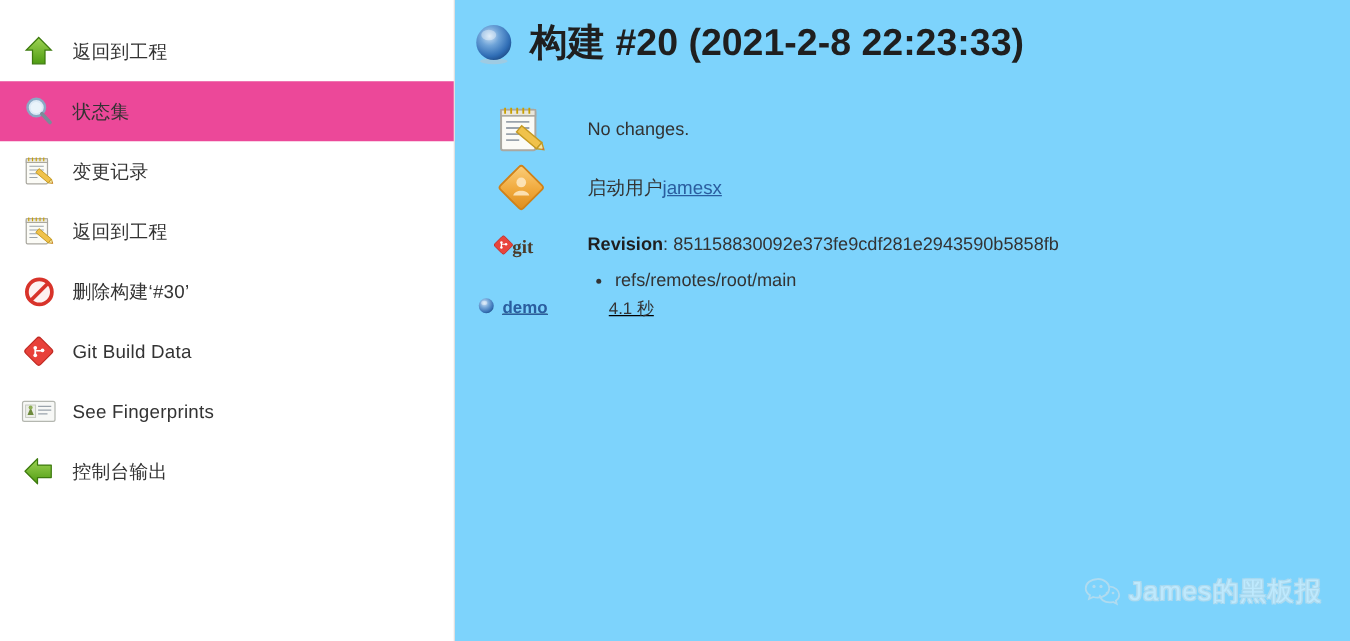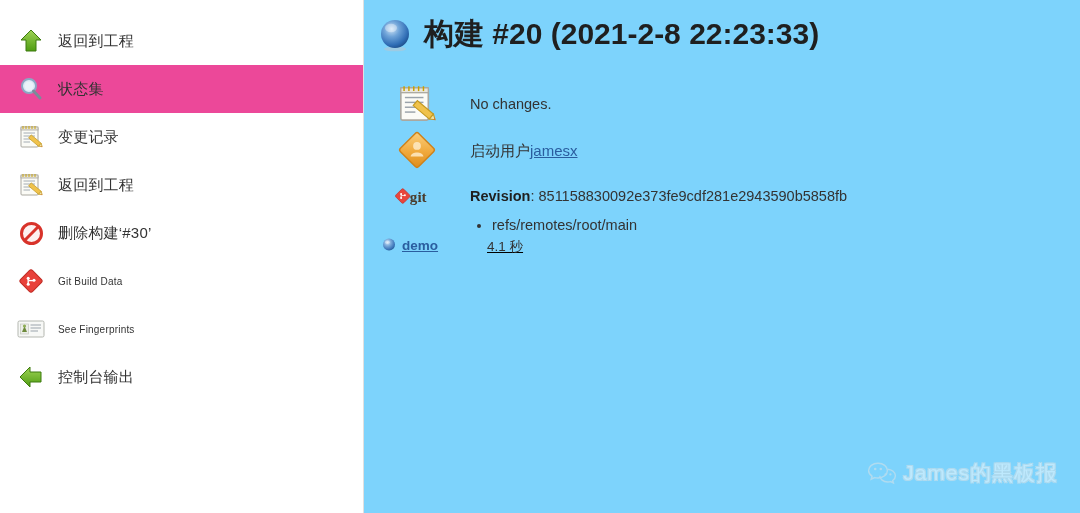--- a/index.html
+++ b/index.html
@@ -41,21 +41,21 @@
     width: 34px; height: 34px;
     flex: 0 0 34px;
     margin-right: 10px;
     position: relative;
     display: flex;
     align-items: center;
     justify-content: center;
   }
   .side-ico svg { display: block; }
   .side-label {
-    font-size: 10px;
+    font-size: 15px;
     color: #333333;
     letter-spacing: 0.2px;
     white-space: nowrap;
   }
   .side-label.cn { font-size: 15px; }
 
   
   .main {
     flex: 1;
     padding: 14px 0 0 14px;

